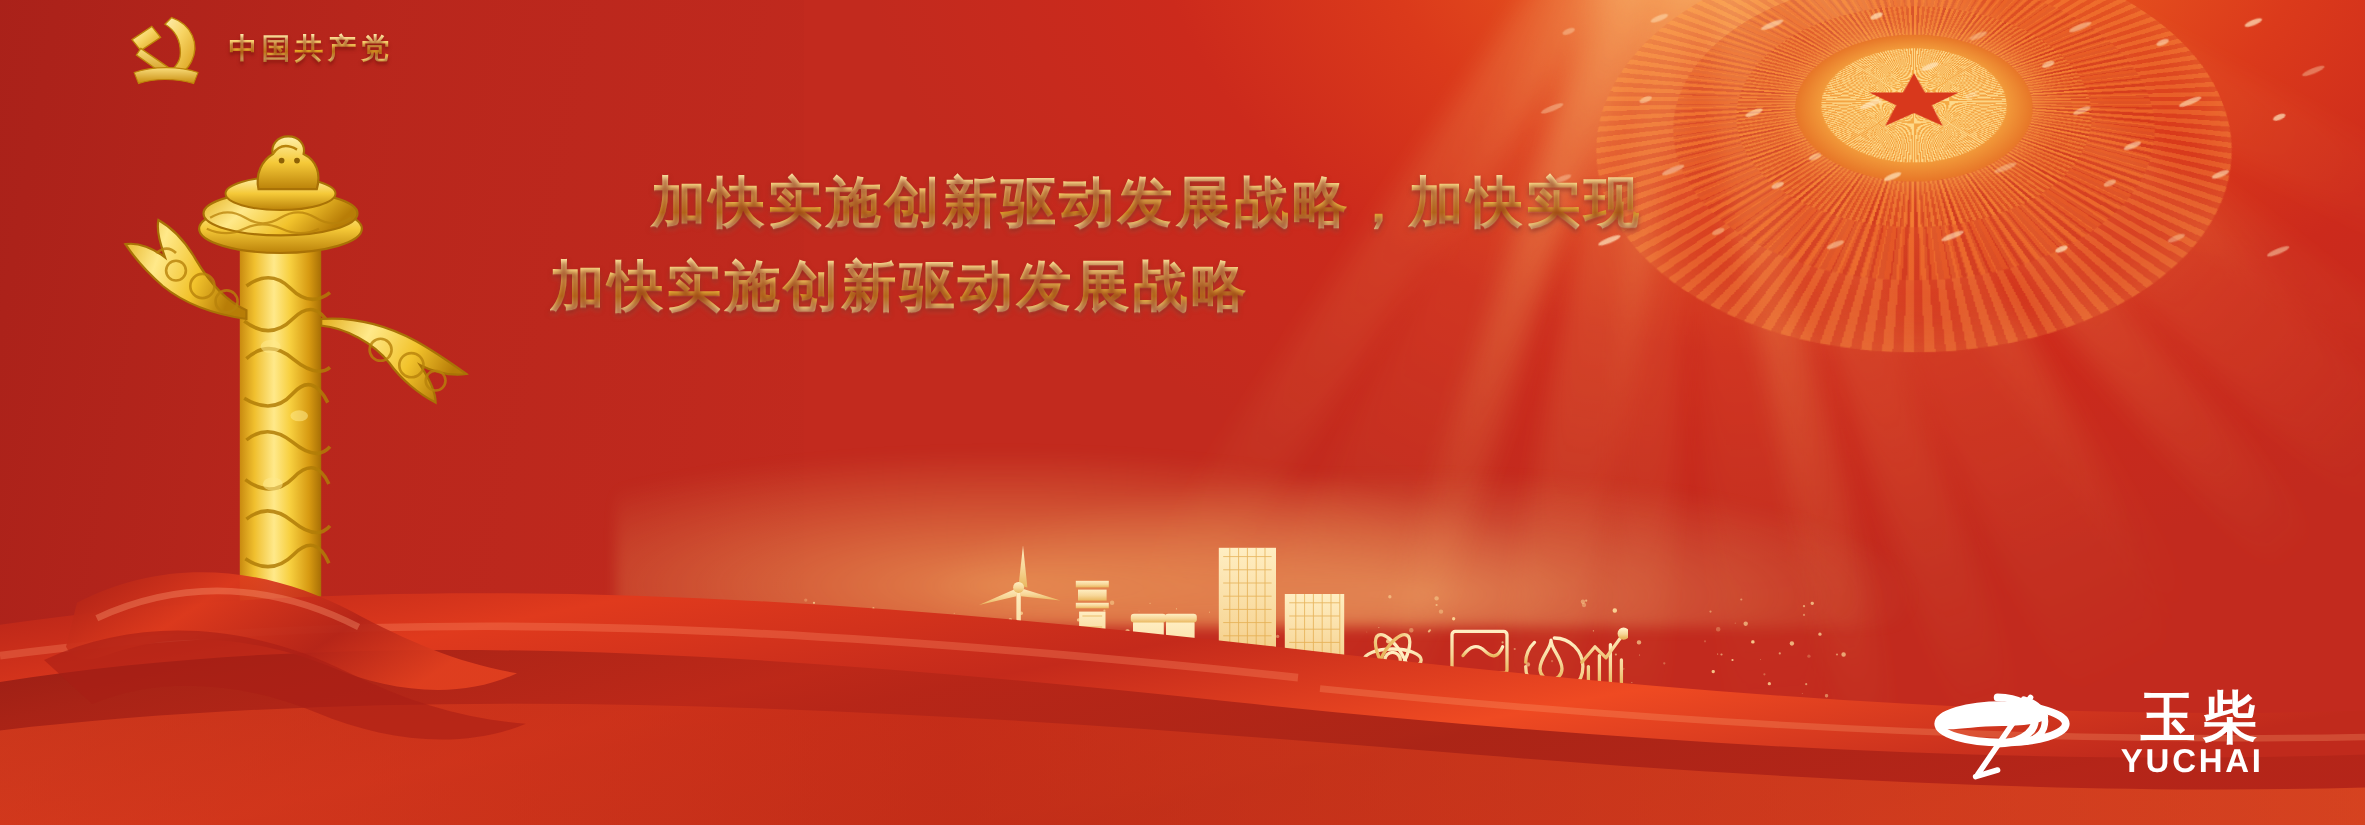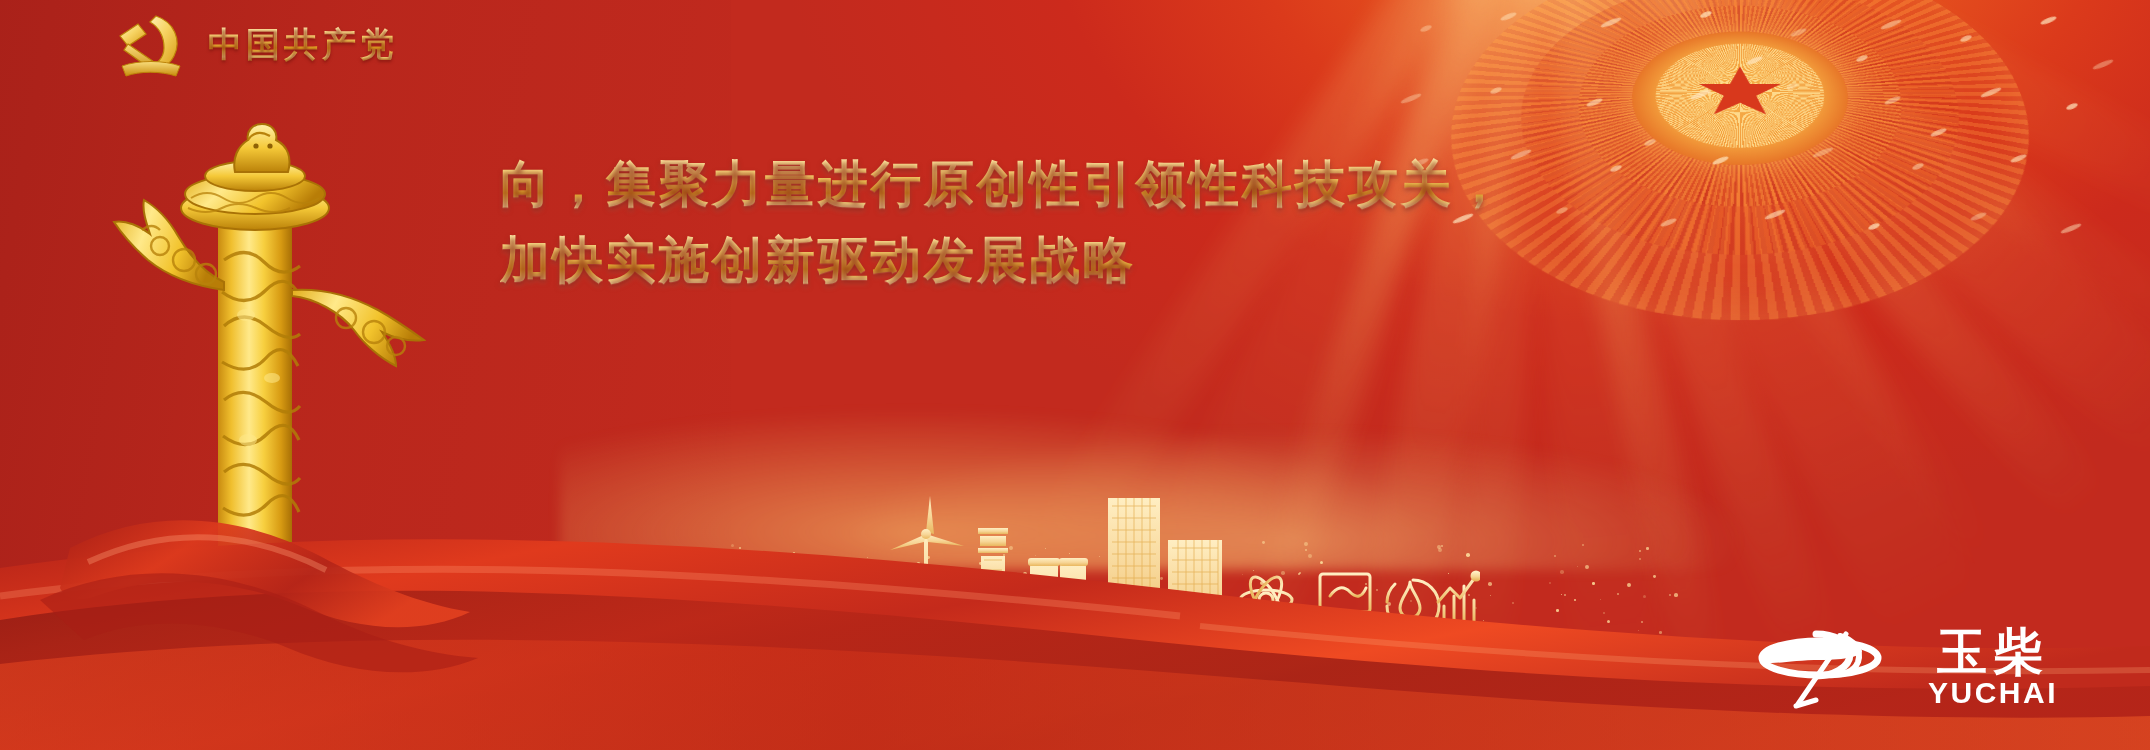--- a/index.html
+++ b/index.html
@@ -78,21 +78,21 @@
 
   
   .congress{
     position:absolute;left:112px;top:8px;
     display:flex;align-items:center;gap:18px;
   }
   .emblem{position:relative;width:78px;height:72px;flex:none;}
   .emblem svg{display:block;width:100%;height:100%;}
   .congress-text{display:flex;flex-direction:column;gap:2px;}
   .congress-line{
-    font-size:34px;font-weight:700;letter-spacing:4px;line-height:1.18;
+    font-size:26px;font-weight:700;letter-spacing:4px;line-height:1.18;
     white-space:nowrap;
     background:linear-gradient(180deg,#fff0bd 0%,#ffd770 32%,#e8a81f 60%,#f6d77e 82%,#c98607 100%);
     -webkit-background-clip:text;background-clip:text;color:transparent;
     text-shadow:0 2px 3px rgba(110,16,10,.55);
   }
   .congress-line.l2{font-size:25px;letter-spacing:2.5px;}
 
   
   .huabiao{position:absolute;left:96px;top:110px;width:330px;height:470px;}
   .huabiao svg{display:block;width:100%;height:100%;}
@@ -130,21 +130,21 @@
   }
   .hl-line.indent{padding-left:92px;}
 
   
   .yuchai{
     position:absolute;right:92px;bottom:40px;
     display:flex;align-items:center;gap:20px;
   }
   .yc-mark{width:150px;height:86px;flex:none;}
   .yc-mark svg{display:block;width:100%;height:100%;}
-  .yc-words{display:flex;flex-direction:column;align-items:center;gap:1px;}
+  .yc-words{display:flex;flex-direction:column;align-items:flex-end;gap:1px;}
   .yc-cn{
     font-size:50px;font-weight:700;color:#fff;letter-spacing:6px;line-height:1;
     font-family:"DejaVu Sans","Liberation Sans",sans-serif;
   }
   .yc-en{font-size:30px;font-weight:700;color:#fff;letter-spacing:2.5px;line-height:1;}
 </style>
 </head>
 <body>
 
 <div id="banner">
@@ -724,21 +724,21 @@
 
         <path d="M10 58 C26 52 52 52 68 58 L64 68 C48 63 28 63 14 68 Z" fill="url(#eg2)" stroke="#bd8409" stroke-width="1"></path>
       </svg>
     </div>
     <div class="congress-text">
       <div class="congress-line l1">中国共产党</div>
     </div>
   </div>
 
   <div class="headline">
-    <div class="hl-line">向，集聚力量进行原创性引领性科技攻关，</div>
+    <div class="hl-line indent">加快实施创新驱动发展战略，加快实现</div>
     <div class="hl-line">加快实施创新驱动发展战略</div>
   </div>
 
   <div class="yuchai">
     <div class="yc-mark">
       <svg viewBox="0 0 150 86" xmlns="http://www.w3.org/2000/svg">
         <ellipse cx="62" cy="34" rx="58" ry="17" fill="none" stroke="#fff" stroke-width="7"></ellipse>
         <path d="M4 34 C4 24 30 17 62 17 C86 17 104 21 104 27 C104 32 88 36 62 36 C28 36 4 44 4 34 Z" fill="#fff"></path>
         <path d="M58 10 C76 10 92 18 92 30 C92 44 74 52 58 52" fill="none" stroke="#fff" stroke-width="7" stroke-linecap="round"></path>
         <path d="M82 12 C96 16 104 26 100 38 C96 48 84 52 74 50" fill="none" stroke="#fff" stroke-width="6" stroke-linecap="round"></path>

